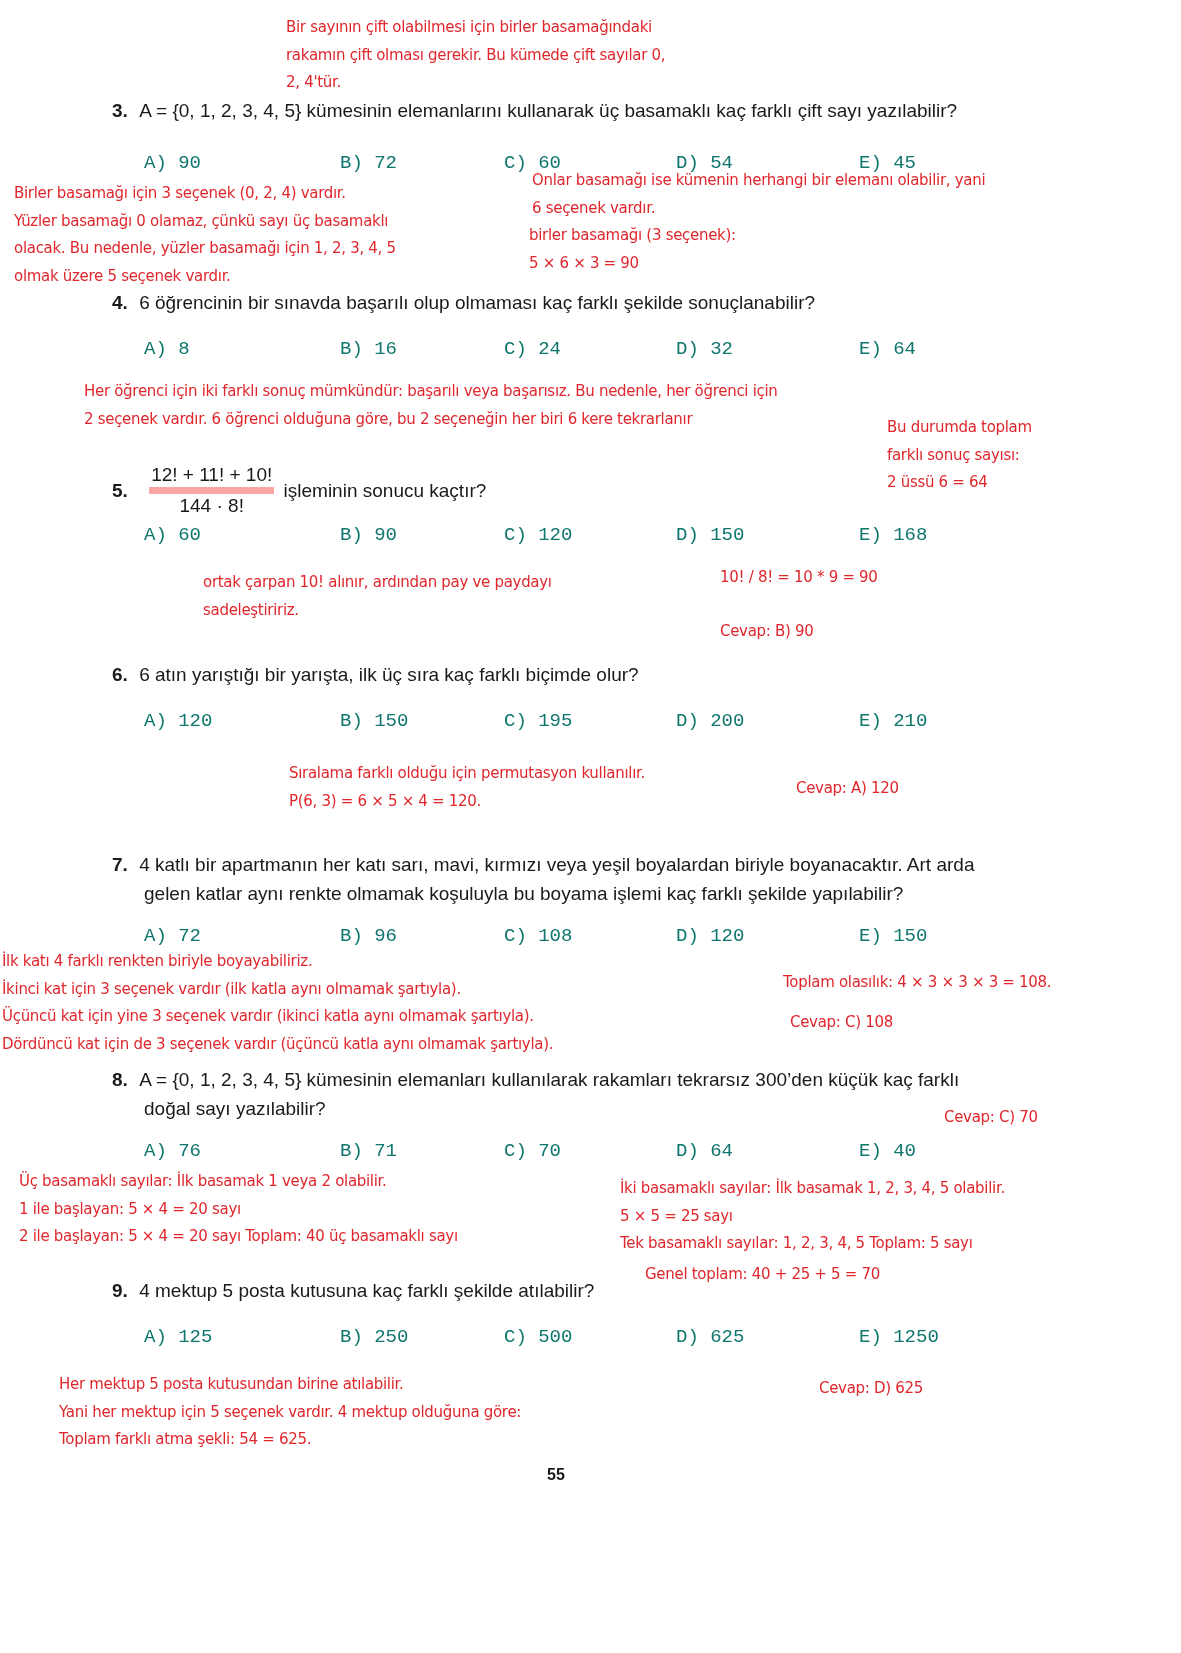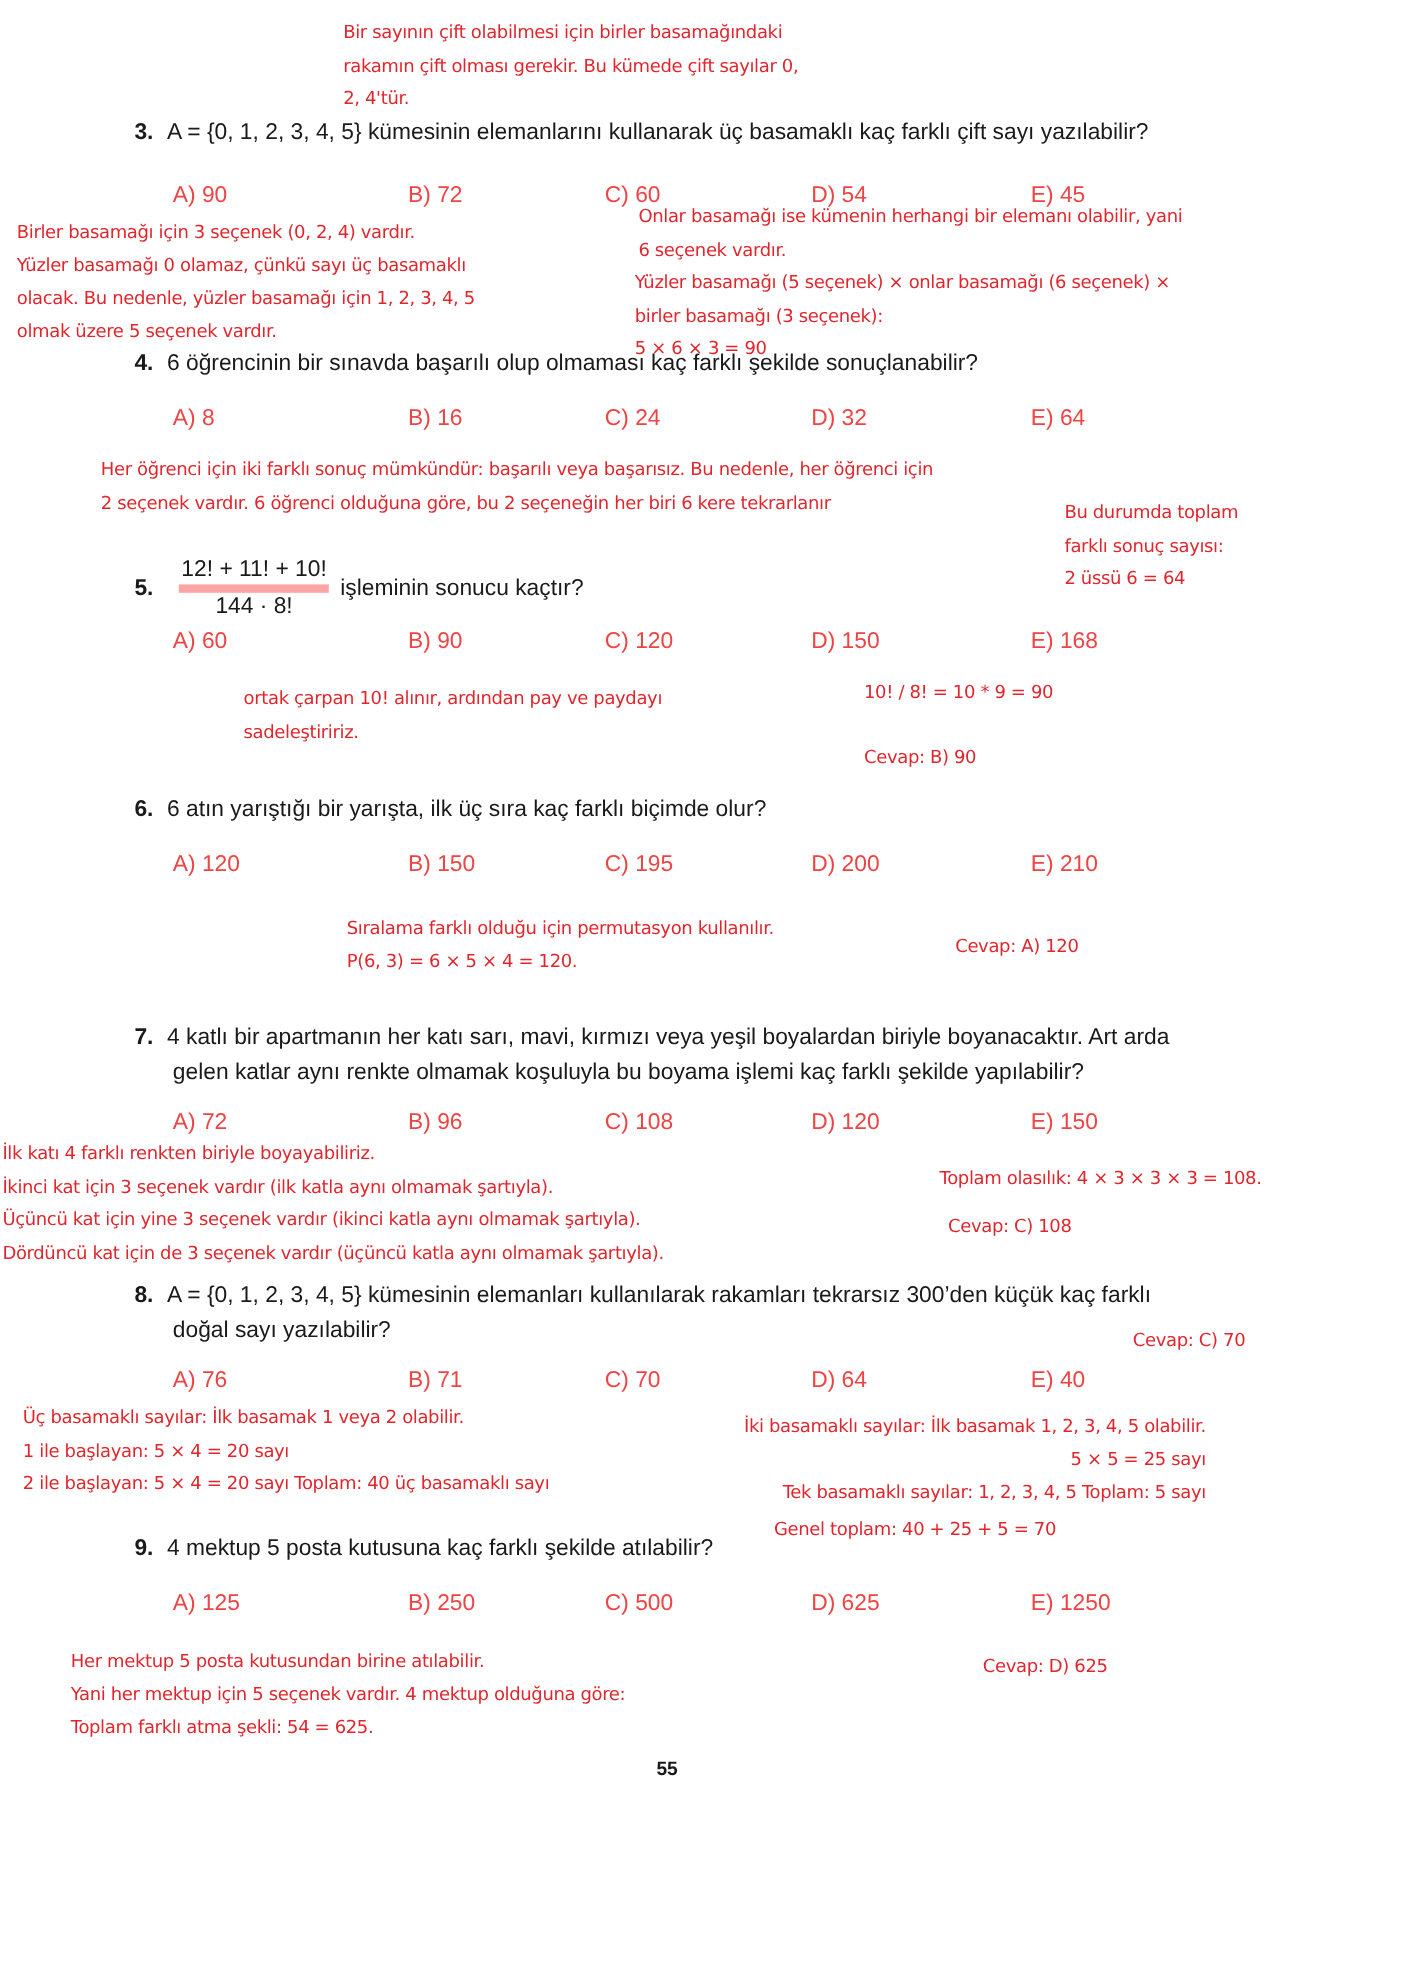--- a/index.html
+++ b/index.html
@@ -1,20 +1,20 @@
 <!DOCTYPE html>
 <html><head>
 <meta charset="utf-8">
 <style>
   html, body { margin:0; padding:0; background:#ffffff; }
   body { width:1181px; height:1653px; position:relative; overflow:hidden; }
   .abs { position:absolute; white-space:nowrap; }
   .q { font-family:"Liberation Sans", sans-serif; font-size:19px; color:#1a1a1a; }
   .qnum { font-weight:bold; }
-  .opt { font-family:Liberation Sans, sans-serif; font-size:19px; color:#ef4444; }
+  .opt { font-family:Liberation Mono, monospace; font-size:19px; color:#0f766e; }
   .note { font-family:"DejaVu Sans", sans-serif; font-size:15px; color:#e0262c; line-height:27.5px; letter-spacing:-0.3px; }
   .note div { white-space:nowrap; }
   .frac { display:inline-block; vertical-align:middle; text-align:center; font-family:"Liberation Sans", sans-serif; font-size:19px; }
   .frac .num { border-bottom:7px solid #fca5a5; padding:0 2px 1px 2px; display:block; }
   .frac .den { display:block; padding-top:1px; }
   .pagenum { font-family:"Liberation Sans", sans-serif; font-weight:bold; font-size:16px; color:#1a1a1a; }
 </style>
 </head>
 <body>
 
@@ -36,21 +36,20 @@
 </div>
 <div class="abs note" style="left:14px; top:180px;">
   <div>Birler basamağı için 3 seçenek (0, 2, 4) vardır.</div>
   <div>Yüzler basamağı 0 olamaz, çünkü sayı üç basamaklı</div>
   <div>olacak. Bu nedenle, yüzler basamağı için 1, 2, 3, 4, 5</div>
   <div>olmak üzere 5 seçenek vardır.</div>
 </div>
 <div class="abs note" style="left:529px; top:167px;">
   <div style="margin-left:3px">Onlar basamağı ise kümenin herhangi bir elemanı olabilir, yani</div>
   <div style="margin-left:3px">6 seçenek vardır.</div>
-  <div>Yüzler basamağı (5 seçenek) × onlar basamağı (6 seçenek) ×</div>
   <div>birler basamağı (3 seçenek):</div>
   <div>5 × 6 × 3 = 90</div>
 </div>
 
 <div class="abs q" style="left:112px; top:292px;">
   <span class="qnum">4.</span>
   <span style="margin-left:6px">6 öğrencinin bir sınavda başarılı olup olmaması kaç farklı şekilde sonuçlanabilir?</span>
 </div>
 <div>
   <span class="abs opt" style="left:144px; top:338px;">A)  8</span>
@@ -144,21 +143,21 @@
   <span class="abs opt" style="left:340px; top:1140px;">B) 71</span>
   <span class="abs opt" style="left:504px; top:1140px;">C) 70</span>
   <span class="abs opt" style="left:676px; top:1140px;">D) 64</span>
   <span class="abs opt" style="left:859px; top:1140px;">E) 40</span>
 </div>
 <div class="abs note" style="left:19px; top:1168px;">
   <div>Üç basamaklı sayılar: İlk basamak 1 veya 2 olabilir.</div>
   <div>1 ile başlayan: 5 × 4 = 20 sayı</div>
   <div>2 ile başlayan: 5 × 4 = 20 sayı Toplam: 40 üç basamaklı sayı</div>
 </div>
-<div class="abs note" style="left:620px; top:1175px;text-align:right;">
+<div class="abs note" style="left:620px; top:1175px;">
   <div>İki basamaklı sayılar: İlk basamak 1, 2, 3, 4, 5 olabilir.</div>
   <div>5 × 5 = 25 sayı</div>
   <div>Tek basamaklı sayılar: 1, 2, 3, 4, 5 Toplam: 5 sayı</div>
 </div>
 <div class="abs note" style="left:645px; top:1261px;">Genel toplam: 40 + 25 + 5 = 70</div>
 
 <div class="abs q" style="left:112px; top:1280px;">
   <span class="qnum">9.</span>
   <span style="margin-left:6px">4 mektup 5 posta kutusuna kaç farklı şekilde atılabilir?</span>
 </div>

